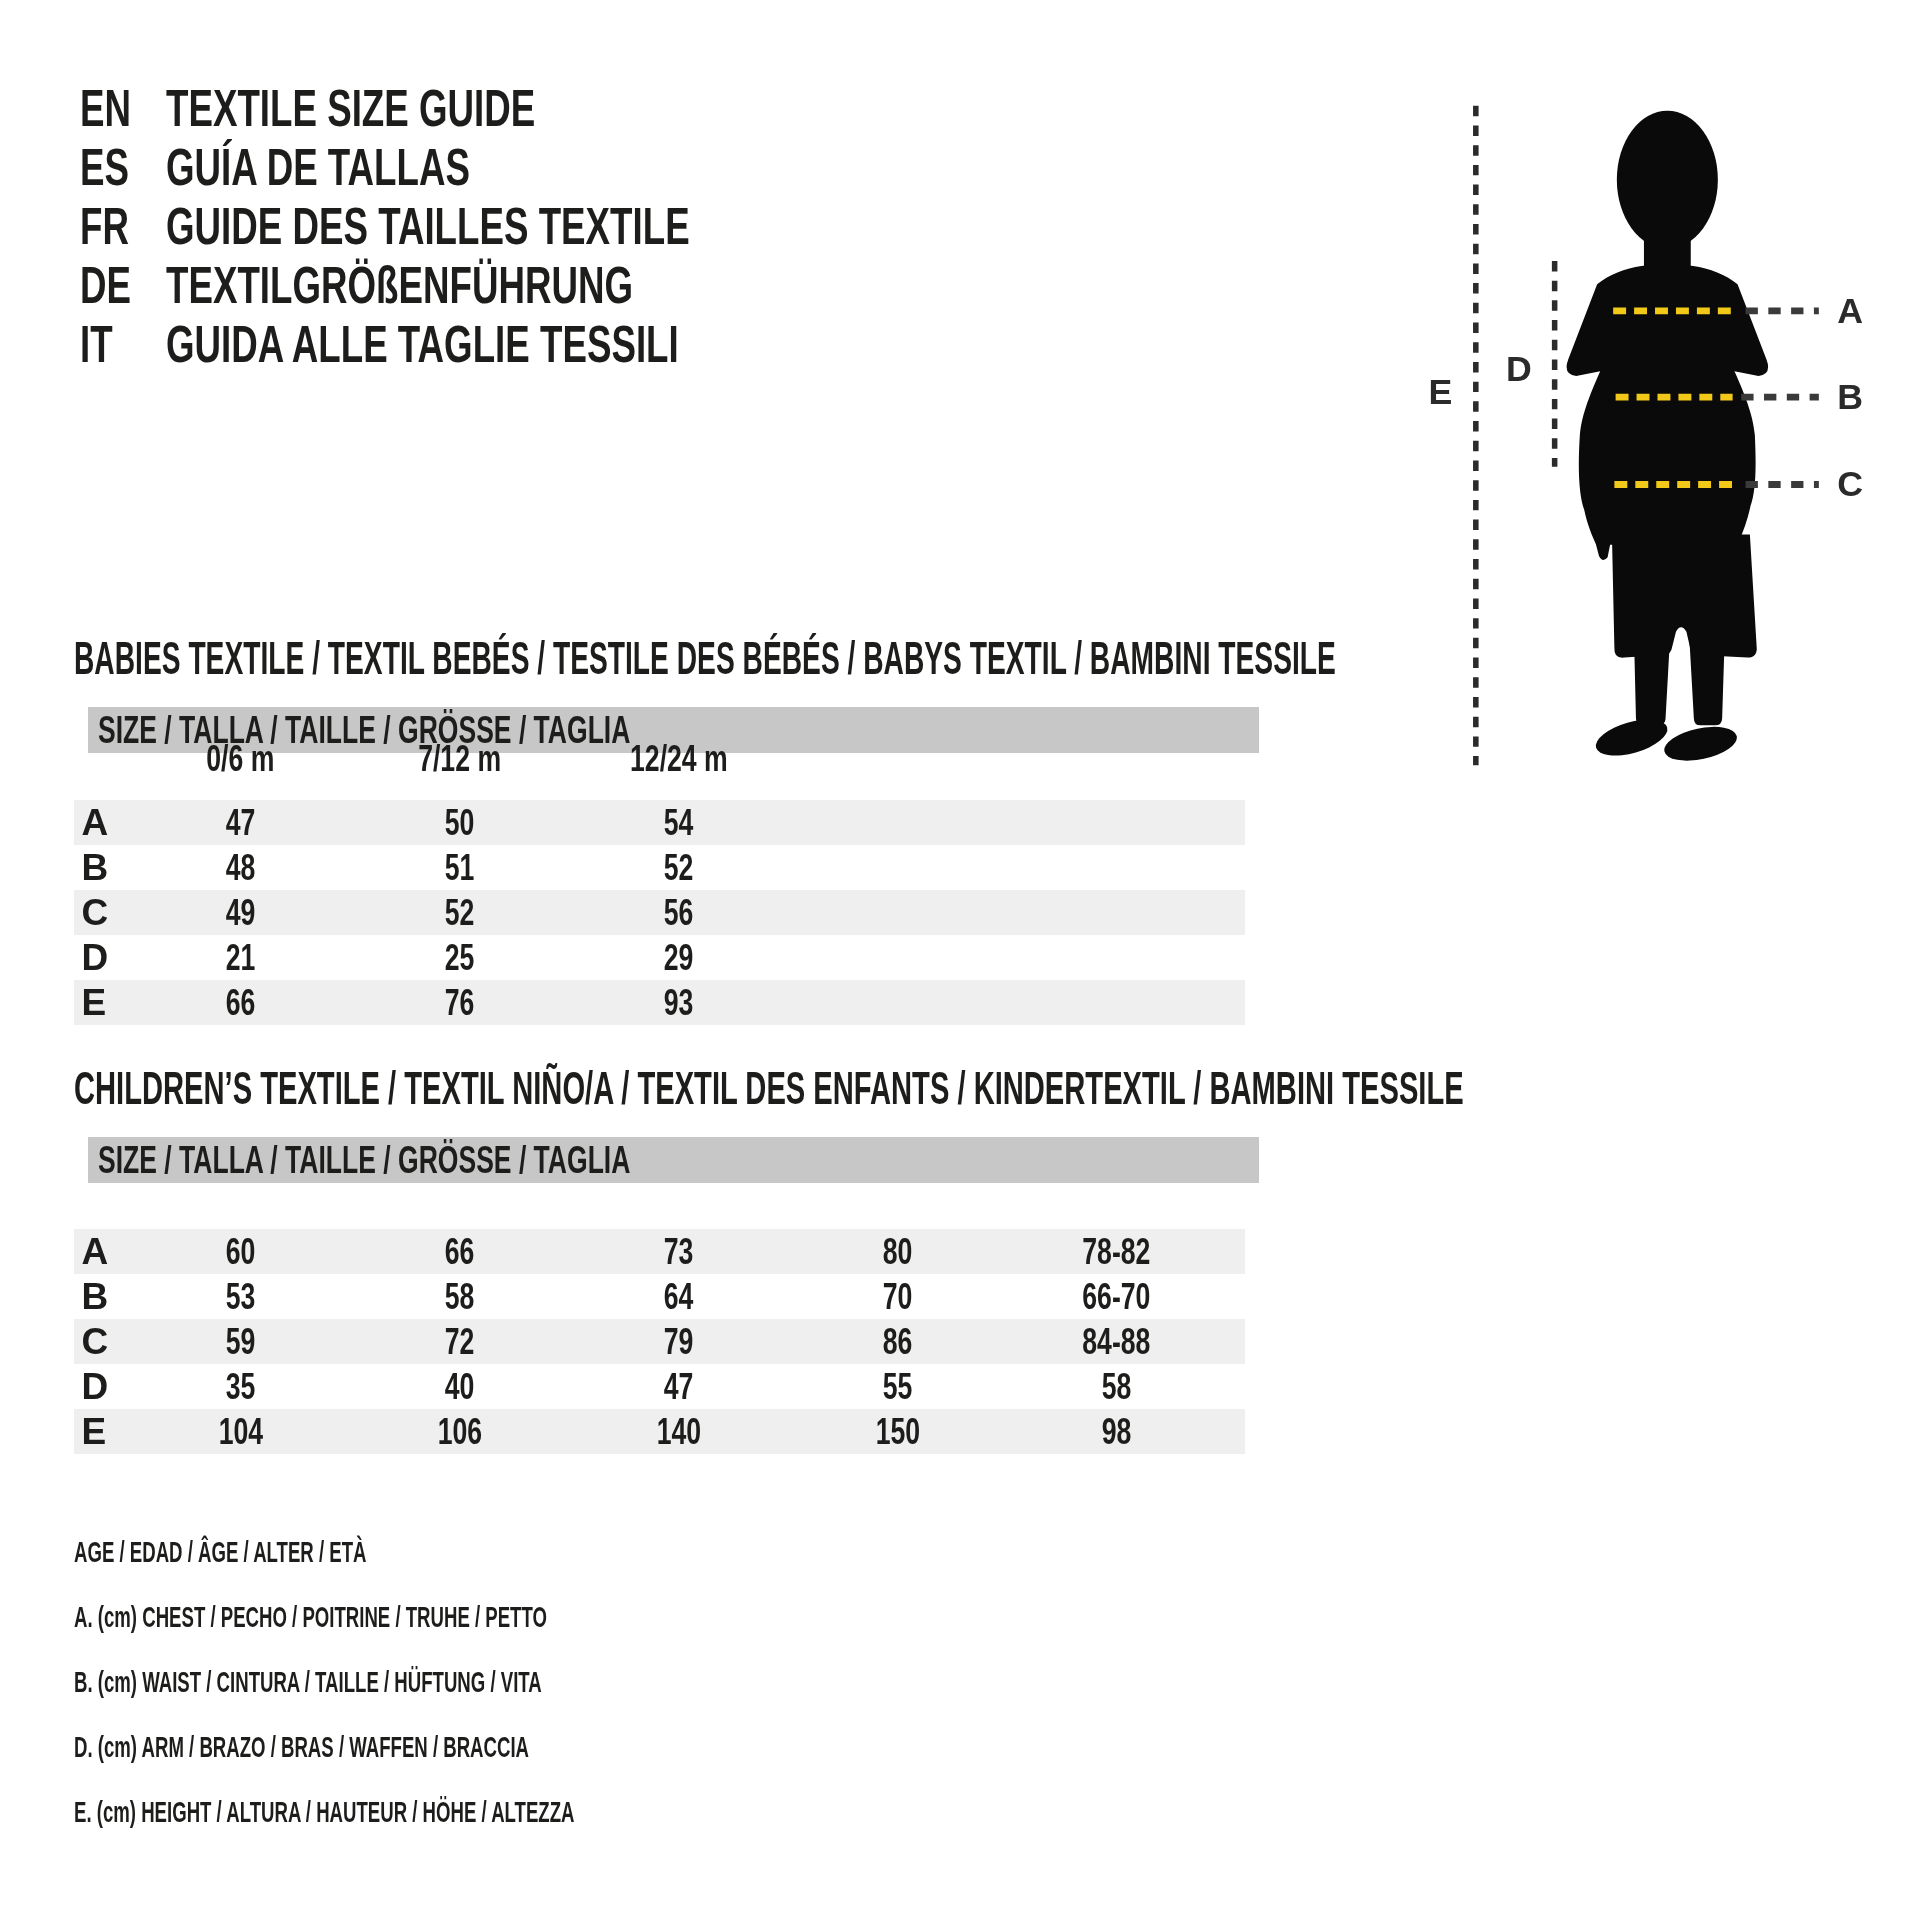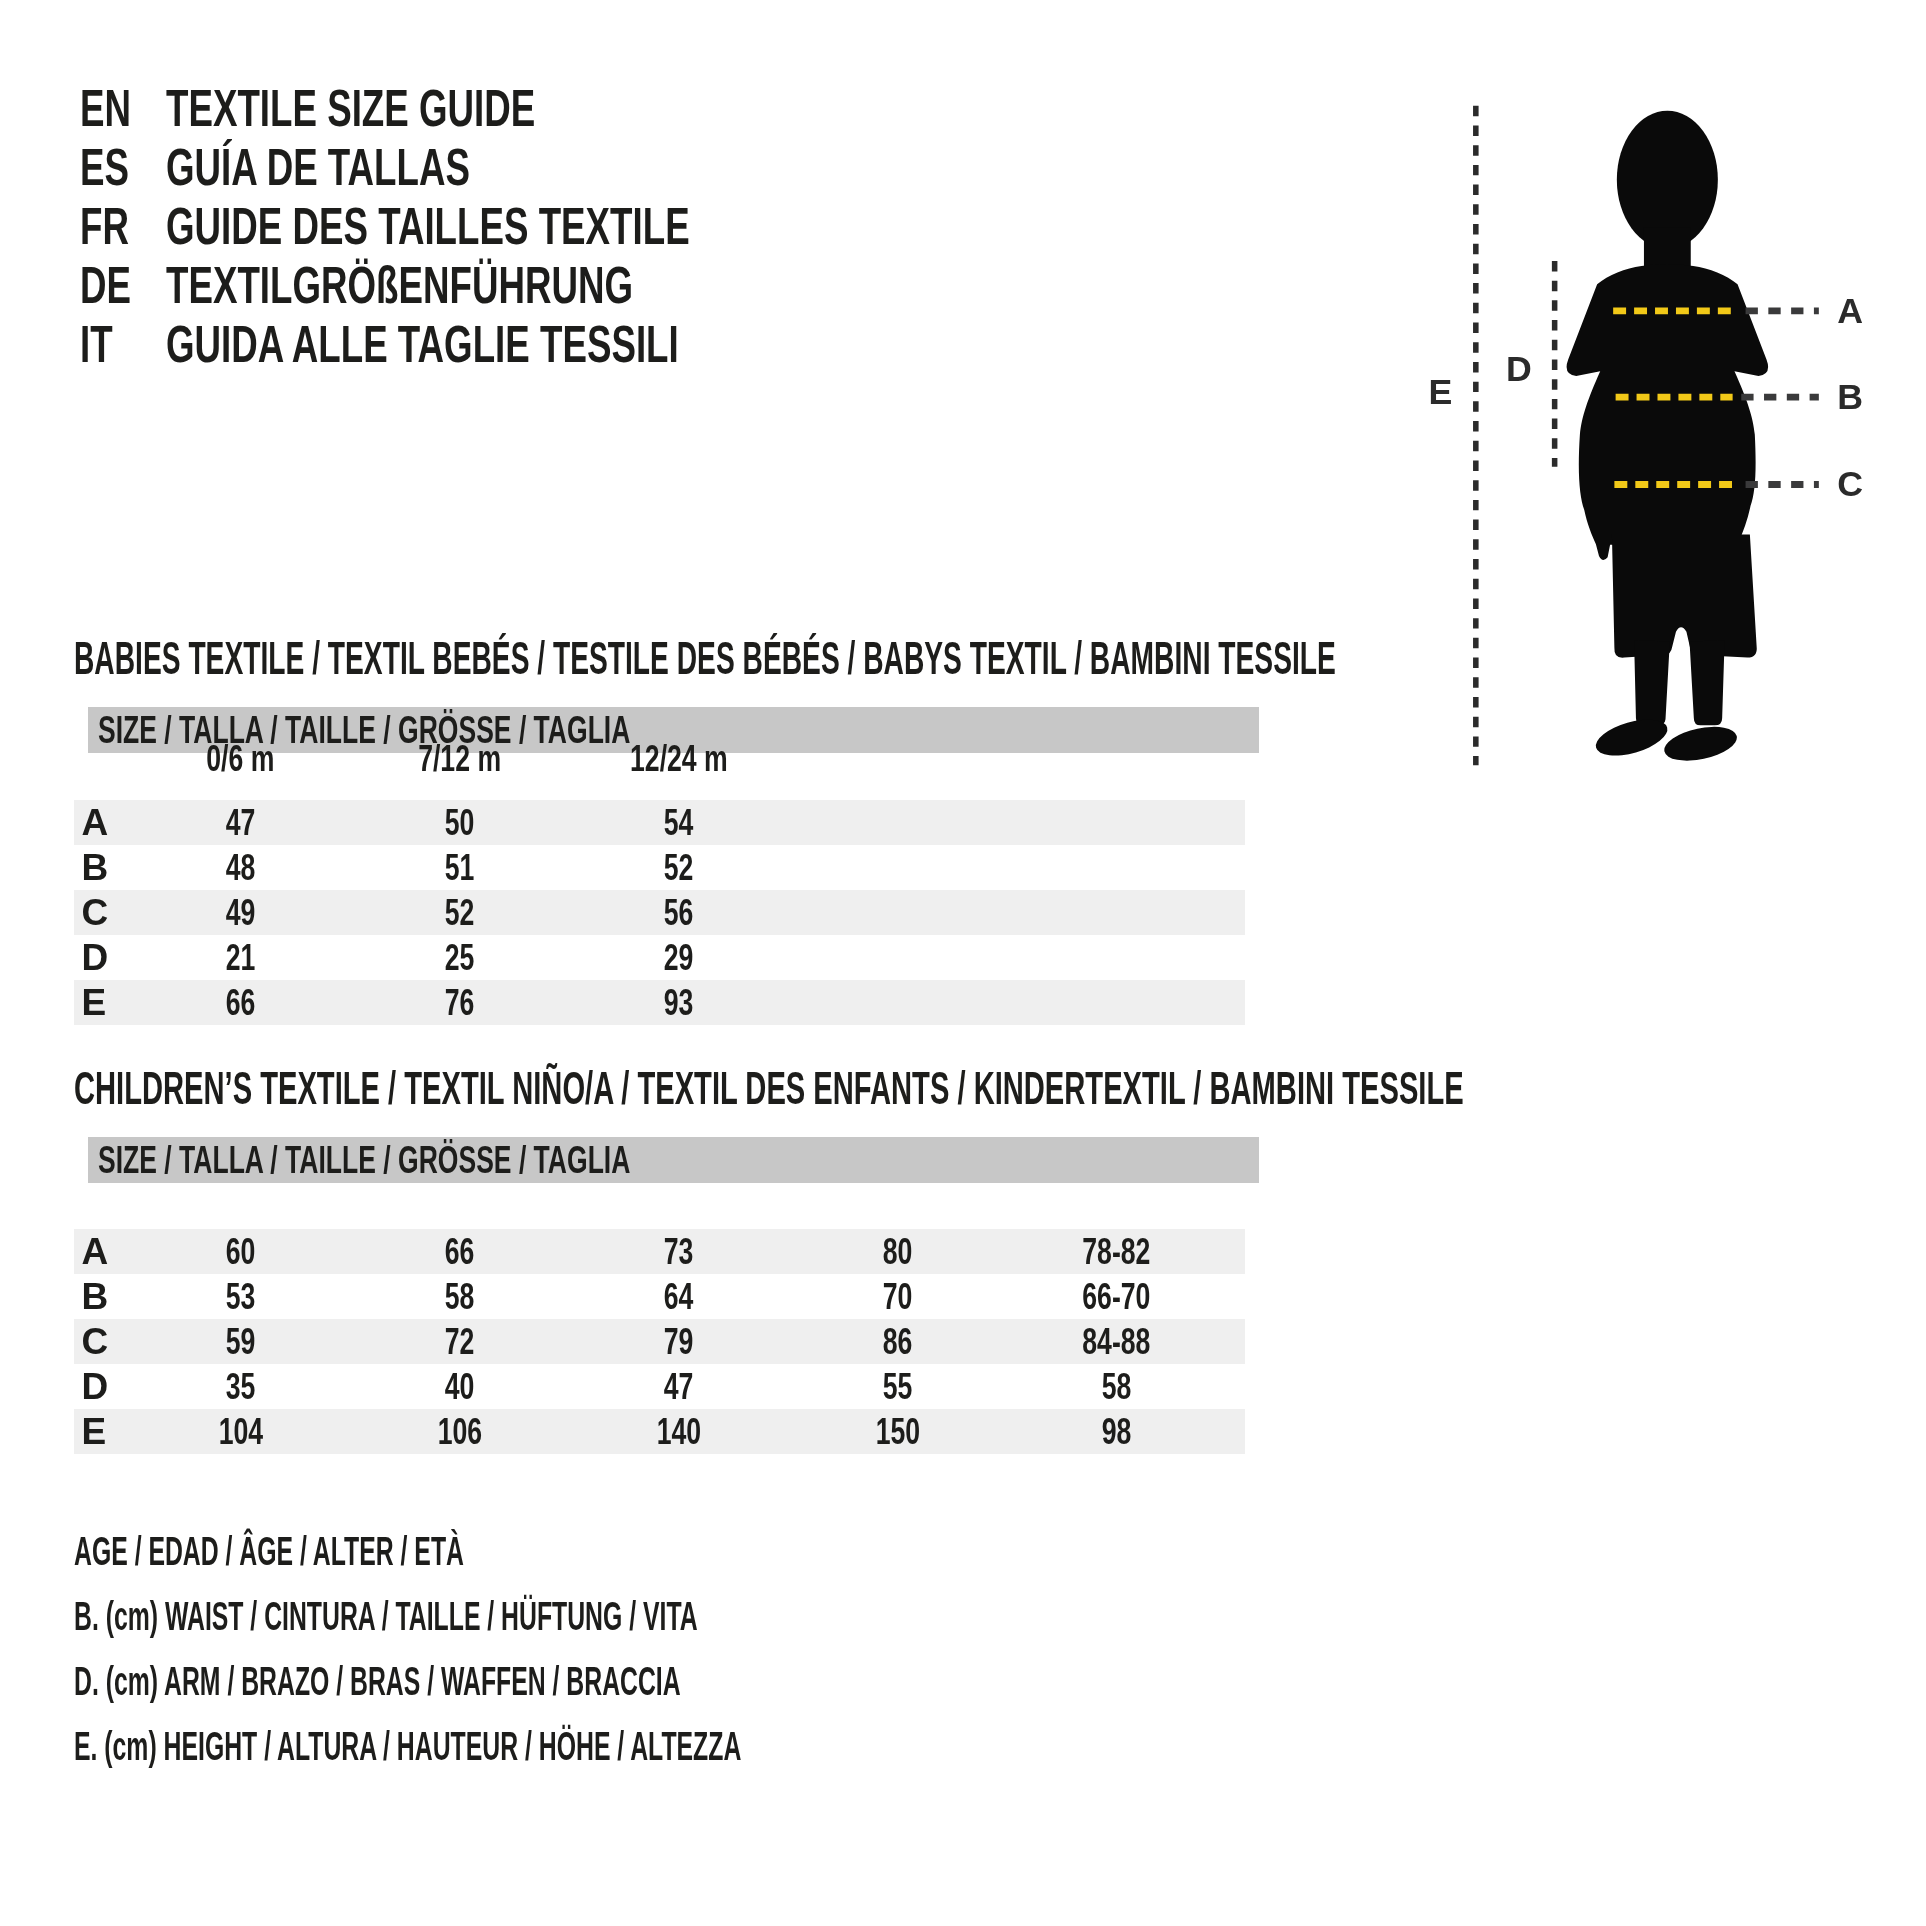--- a/index.html
+++ b/index.html
@@ -39,21 +39,21 @@
   .tbl{position:absolute;left:74px;width:1171px;}
   #babies-tbl{top:800px;}
   #children-tbl{top:1229px;}
   .trow{display:flex;height:45px;line-height:45px;font-size:37px;font-weight:700;}
   .trow.odd{background:#efefef;}
   .c0{width:57px;padding-left:7.4px;box-sizing:border-box;flex:none;}
   .cell{width:219px;text-align:center;flex:none;}
 
   
   .legend{position:absolute;left:74px;top:1519px;}
-  .leg-line{height:65px;line-height:65px;font-size:40px;font-weight:700;}
+  .leg-line{height:65px;line-height:65px;font-size:30px;font-weight:700;}
 
   
   .figure-svg{position:absolute;left:1405px;top:86px;width:521px;height:696px;}
 </style>
 </head>
 <body>
 
 <div class="page">
 
   <div class="langs">
@@ -240,19 +240,20 @@
       <span class="cell"><span class="sxc">104</span></span>
       <span class="cell"><span class="sxc">106</span></span>
       <span class="cell"><span class="sxc">140</span></span>
       <span class="cell"><span class="sxc">150</span></span>
       <span class="cell"><span class="sxc">98</span></span>
     </div>
   </div>
 
   <div class="legend">
     <div class="leg-line"><span class="sx sx62">AGE / EDAD / ÂGE / ALTER / ETÀ</span></div>
+    <div class="leg-line"><span class="sx sx62">A. (cm) CHEST / PECHO / POITRINE / TRUHE / PETTO</span></div>
     <div class="leg-line"><span class="sx sx62">B. (cm) WAIST / CINTURA / TAILLE / HÜFTUNG / VITA</span></div>
     <div class="leg-line"><span class="sx sx62">D. (cm) ARM / BRAZO / BRAS / WAFFEN / BRACCIA</span></div>
     <div class="leg-line"><span class="sx sx62">E. (cm) HEIGHT / ALTURA / HAUTEUR / HÖHE / ALTEZZA</span></div>
   </div>
 
 </div>
 
 
 </body></html>

